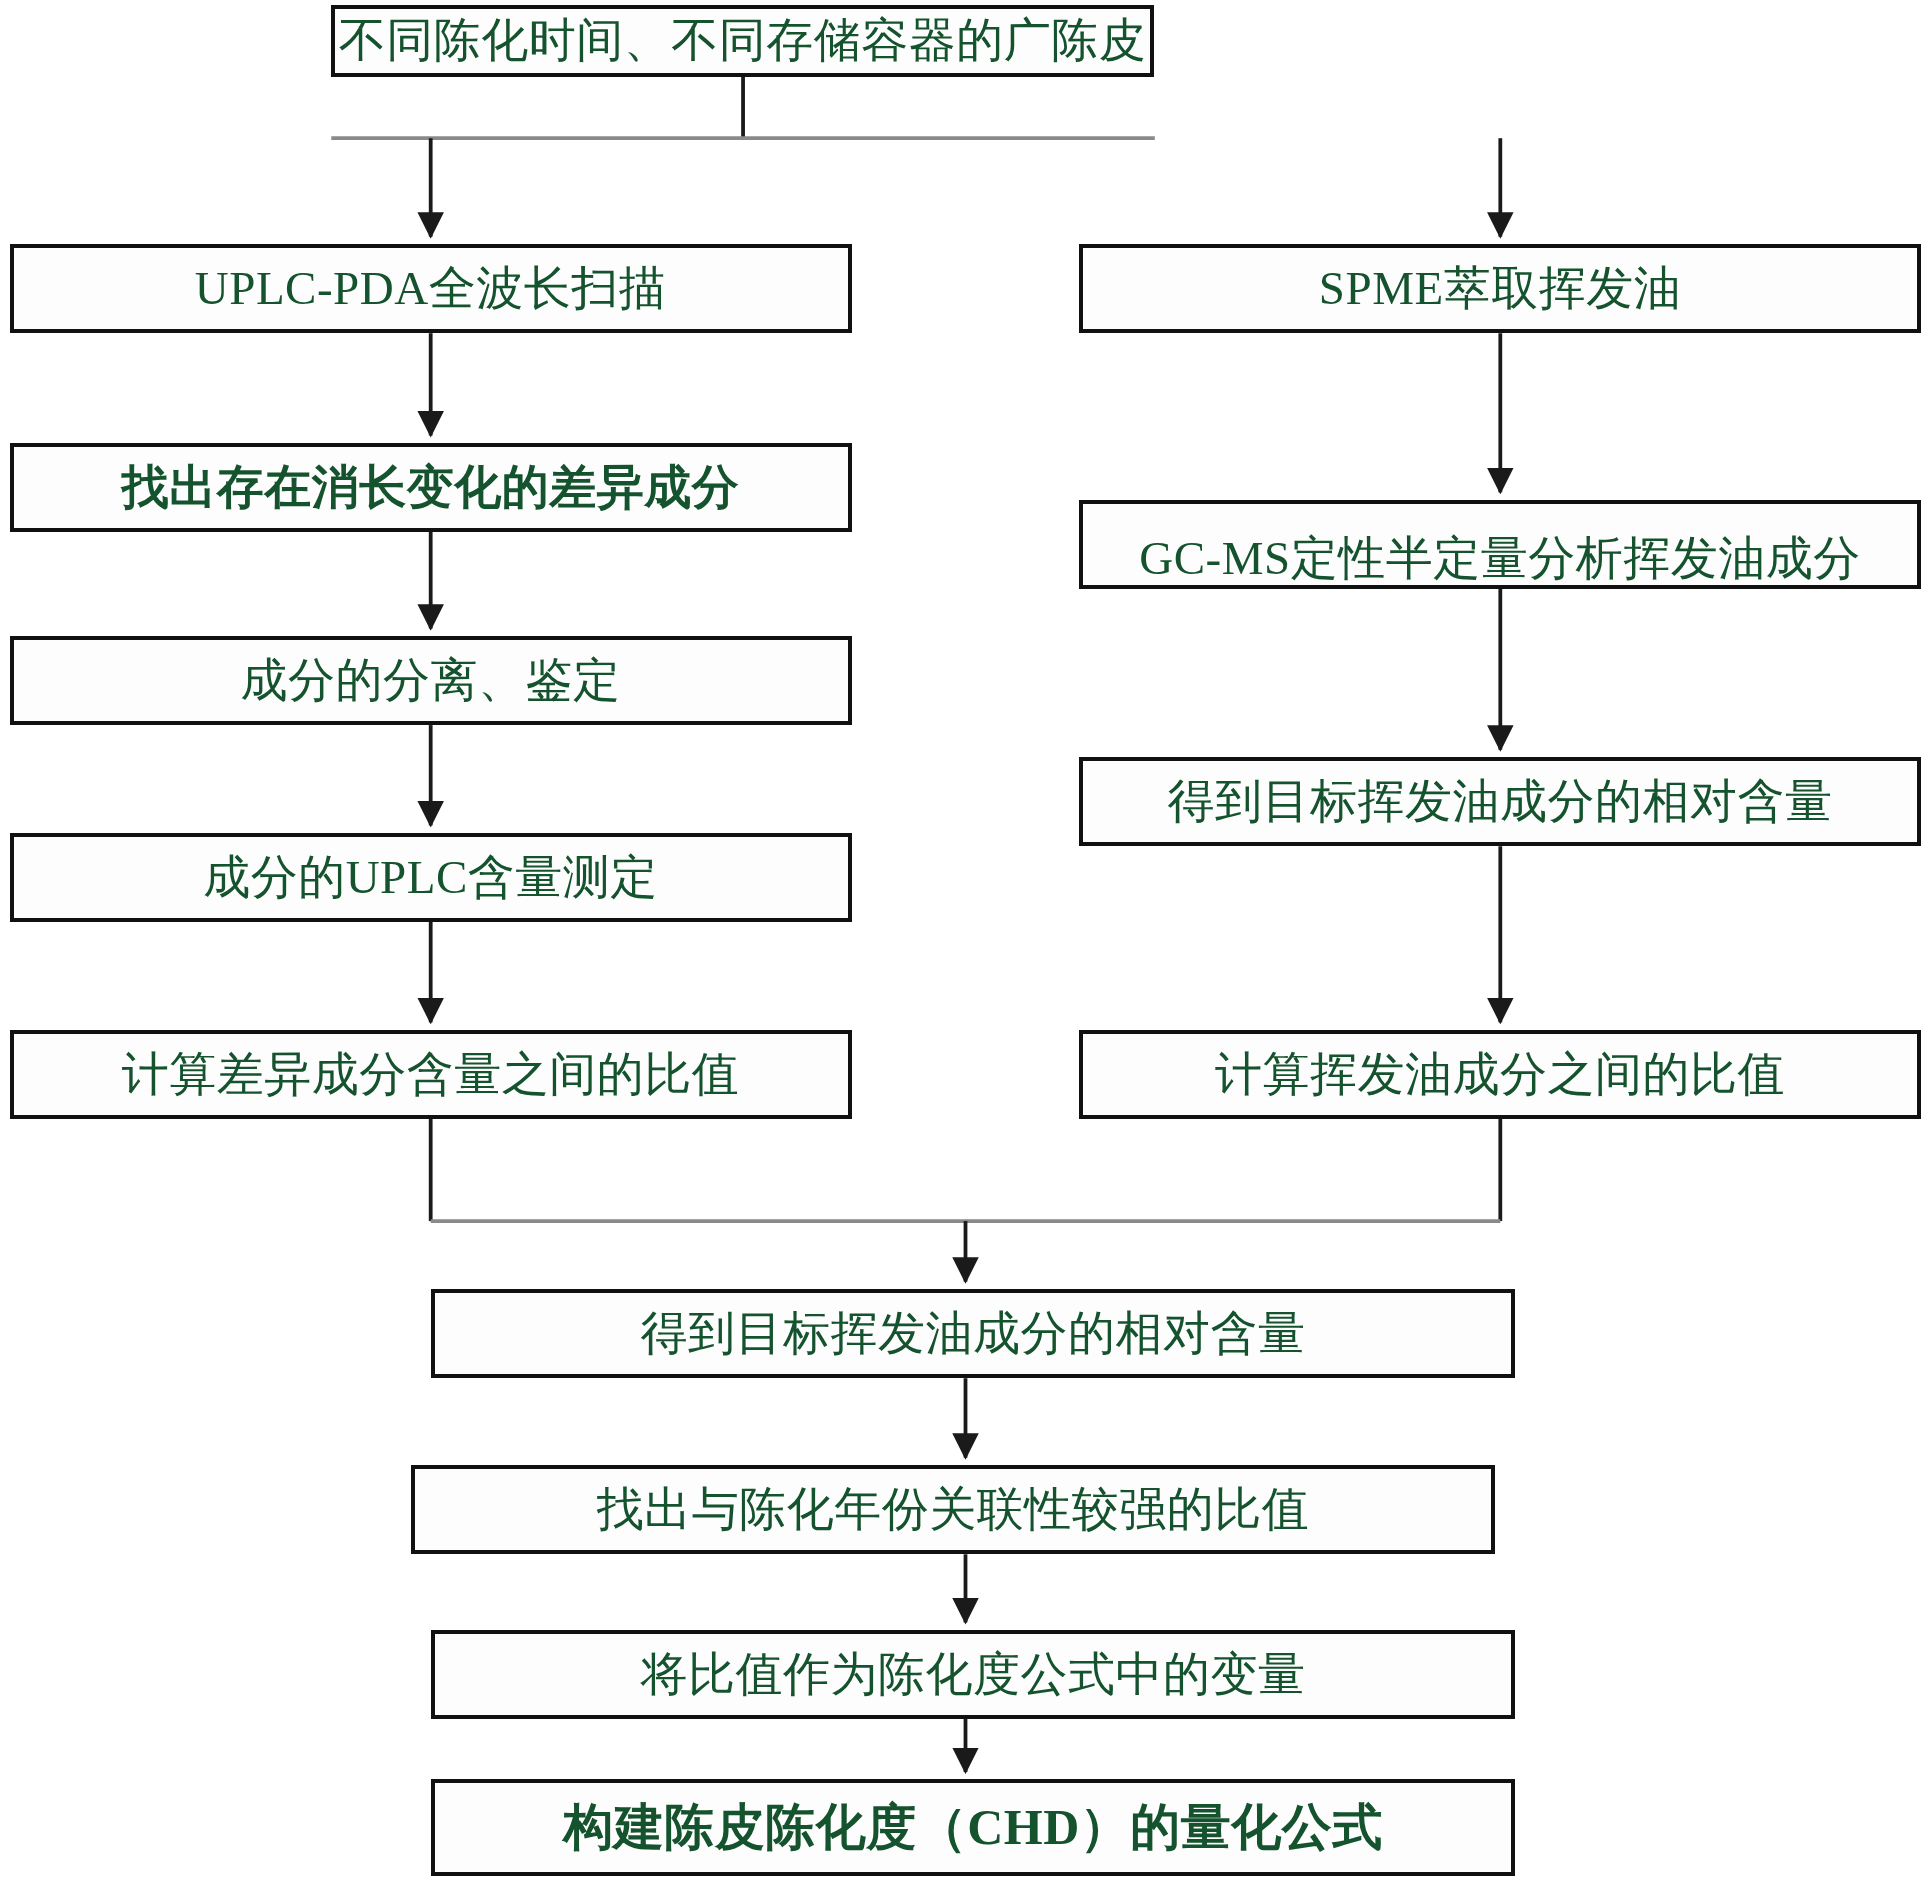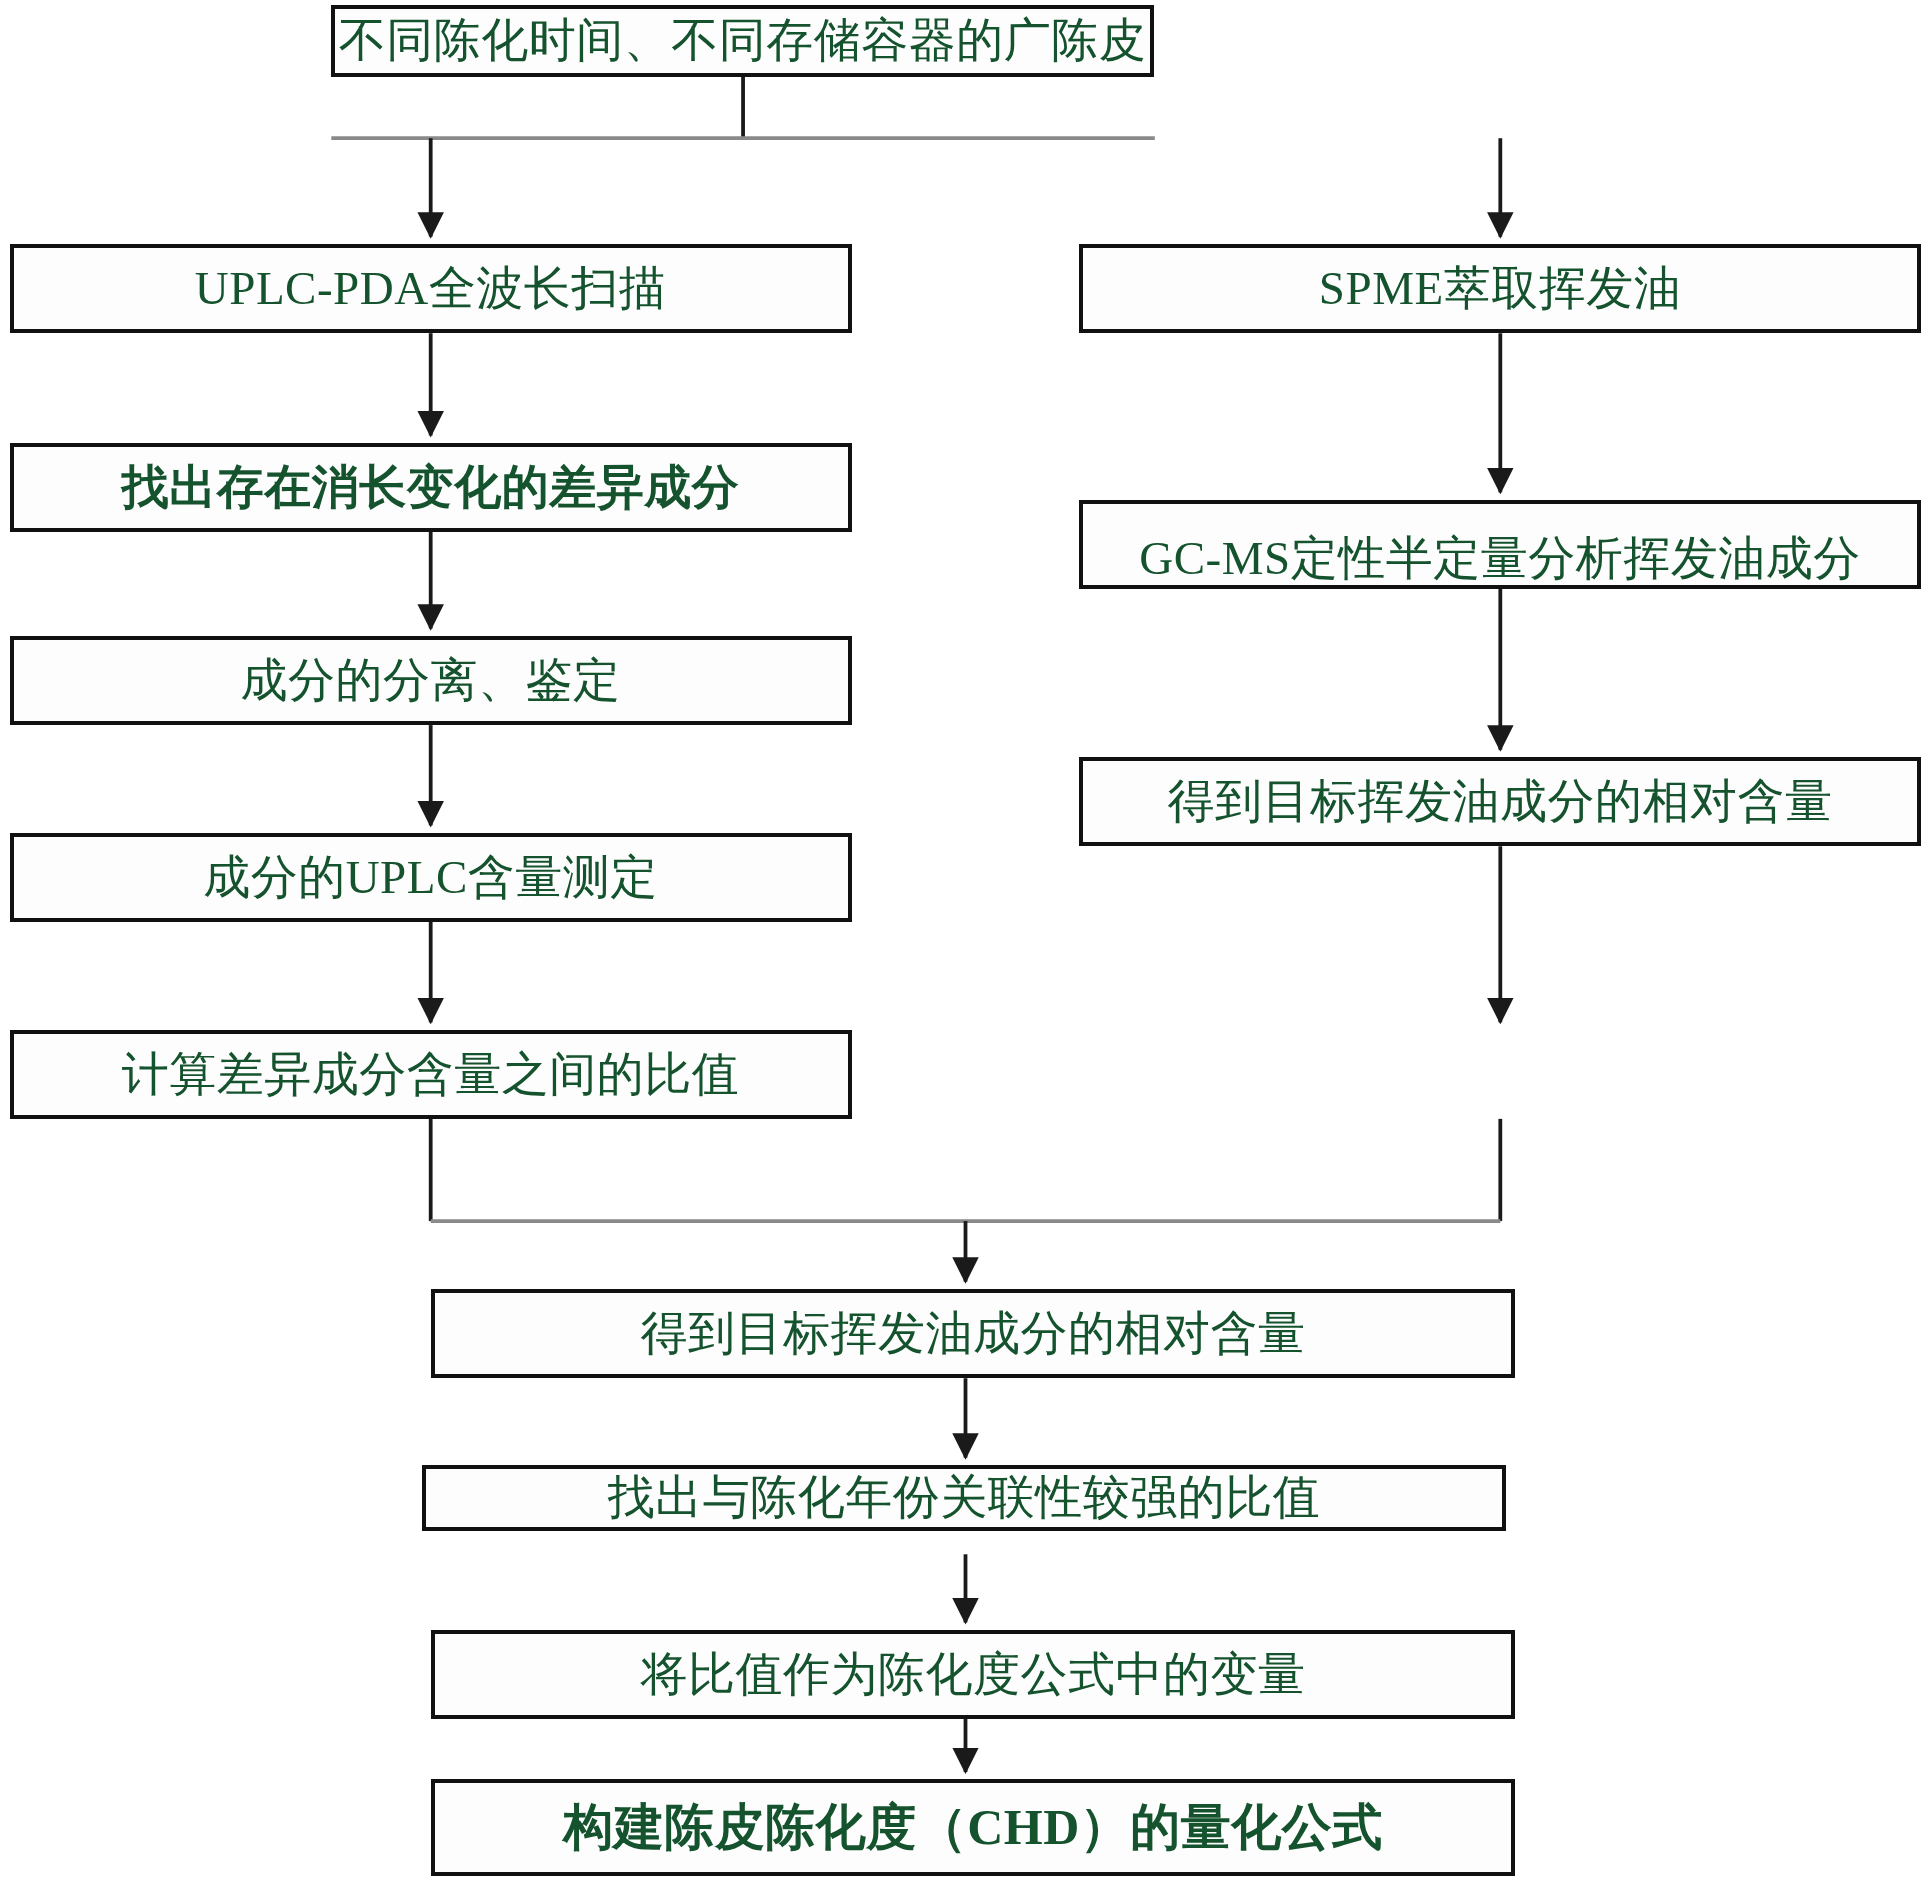--- a/index.html
+++ b/index.html
@@ -116,24 +116,27 @@
   </div>
   <div class="node" style="left: 1079px; top: 244px; width: 842px; height: 89px;">
     <span class="txt">SPME萃取挥发油</span>
   </div>
   <div class="node" style="left: 1079px; top: 500px; width: 842px; height: 89px; align-items: flex-end;">
     <span class="txt">GC-MS定性半定量分析挥发油成分</span>
   </div>
   <div class="node" style="left: 1079px; top: 757px; width: 842px; height: 89px;">
     <span class="txt">得到目标挥发油成分的相对含量</span>
   </div>
+  <div class="node" style="left: 1079px; top: 1030px; width: 842px; height: 89px;">
+    <span class="txt">计算挥发油成分之间的比值</span>
+  </div>
   <div class="node" style="left: 431px; top: 1289px; width: 1084px; height: 89px;">
     <span class="txt">得到目标挥发油成分的相对含量</span>
   </div>
-  <div class="node" style="left: 422px; top: 1465px; width: 1084px; height: 66px;">
+  <div class="node" style="left: 411px; top: 1465px; width: 1084px; height: 89px;">
     <span class="txt">找出与陈化年份关联性较强的比值</span>
   </div>
   <div class="node" style="left: 431px; top: 1630px; width: 1084px; height: 89px;">
     <span class="txt">将比值作为陈化度公式中的变量</span>
   </div>
   <div class="node bold" style="left: 431px; top: 1779px; width: 1084px; height: 97px;">
     <span class="txt">构建陈皮陈化度（CHD）的量化公式</span>
   </div>
 
 </div>

